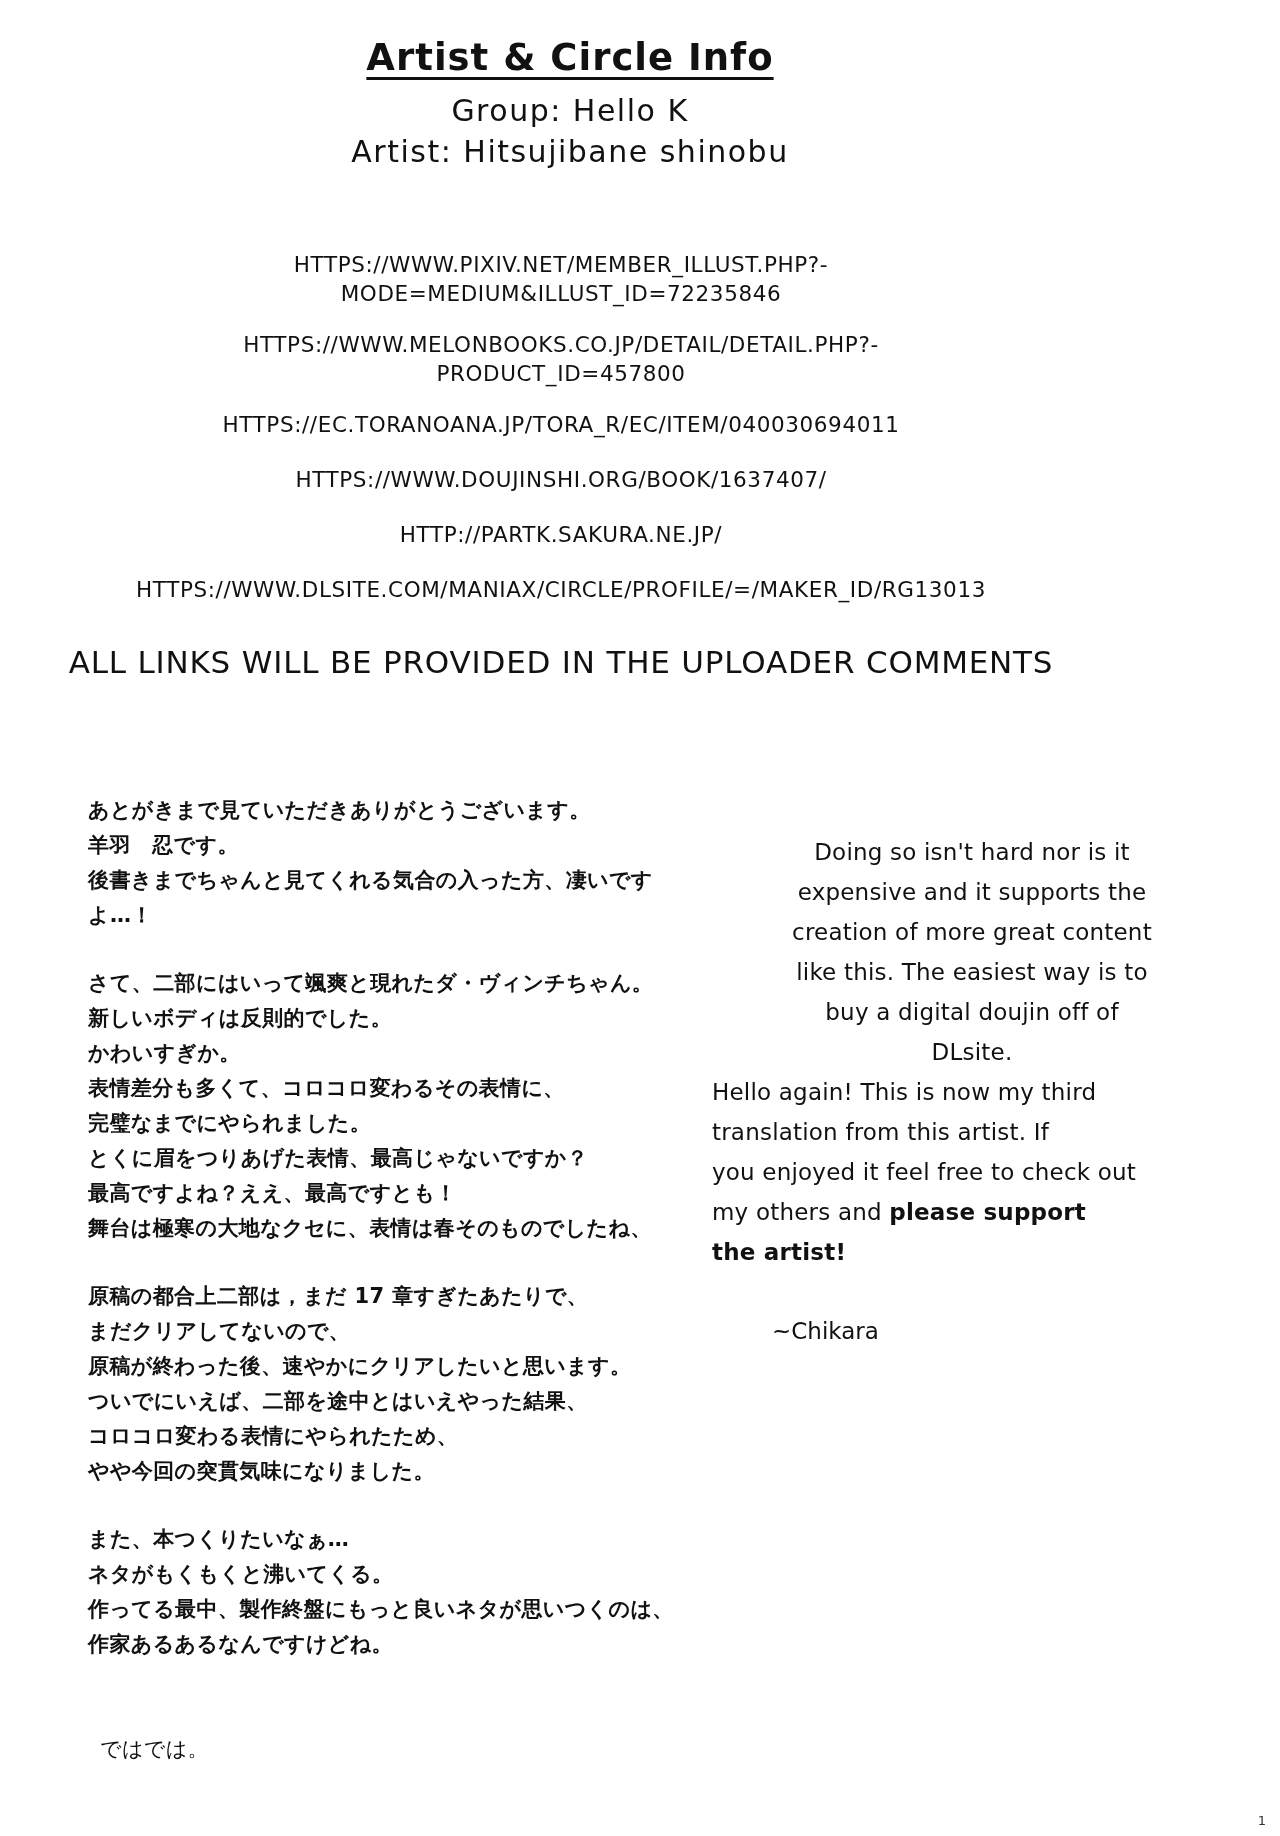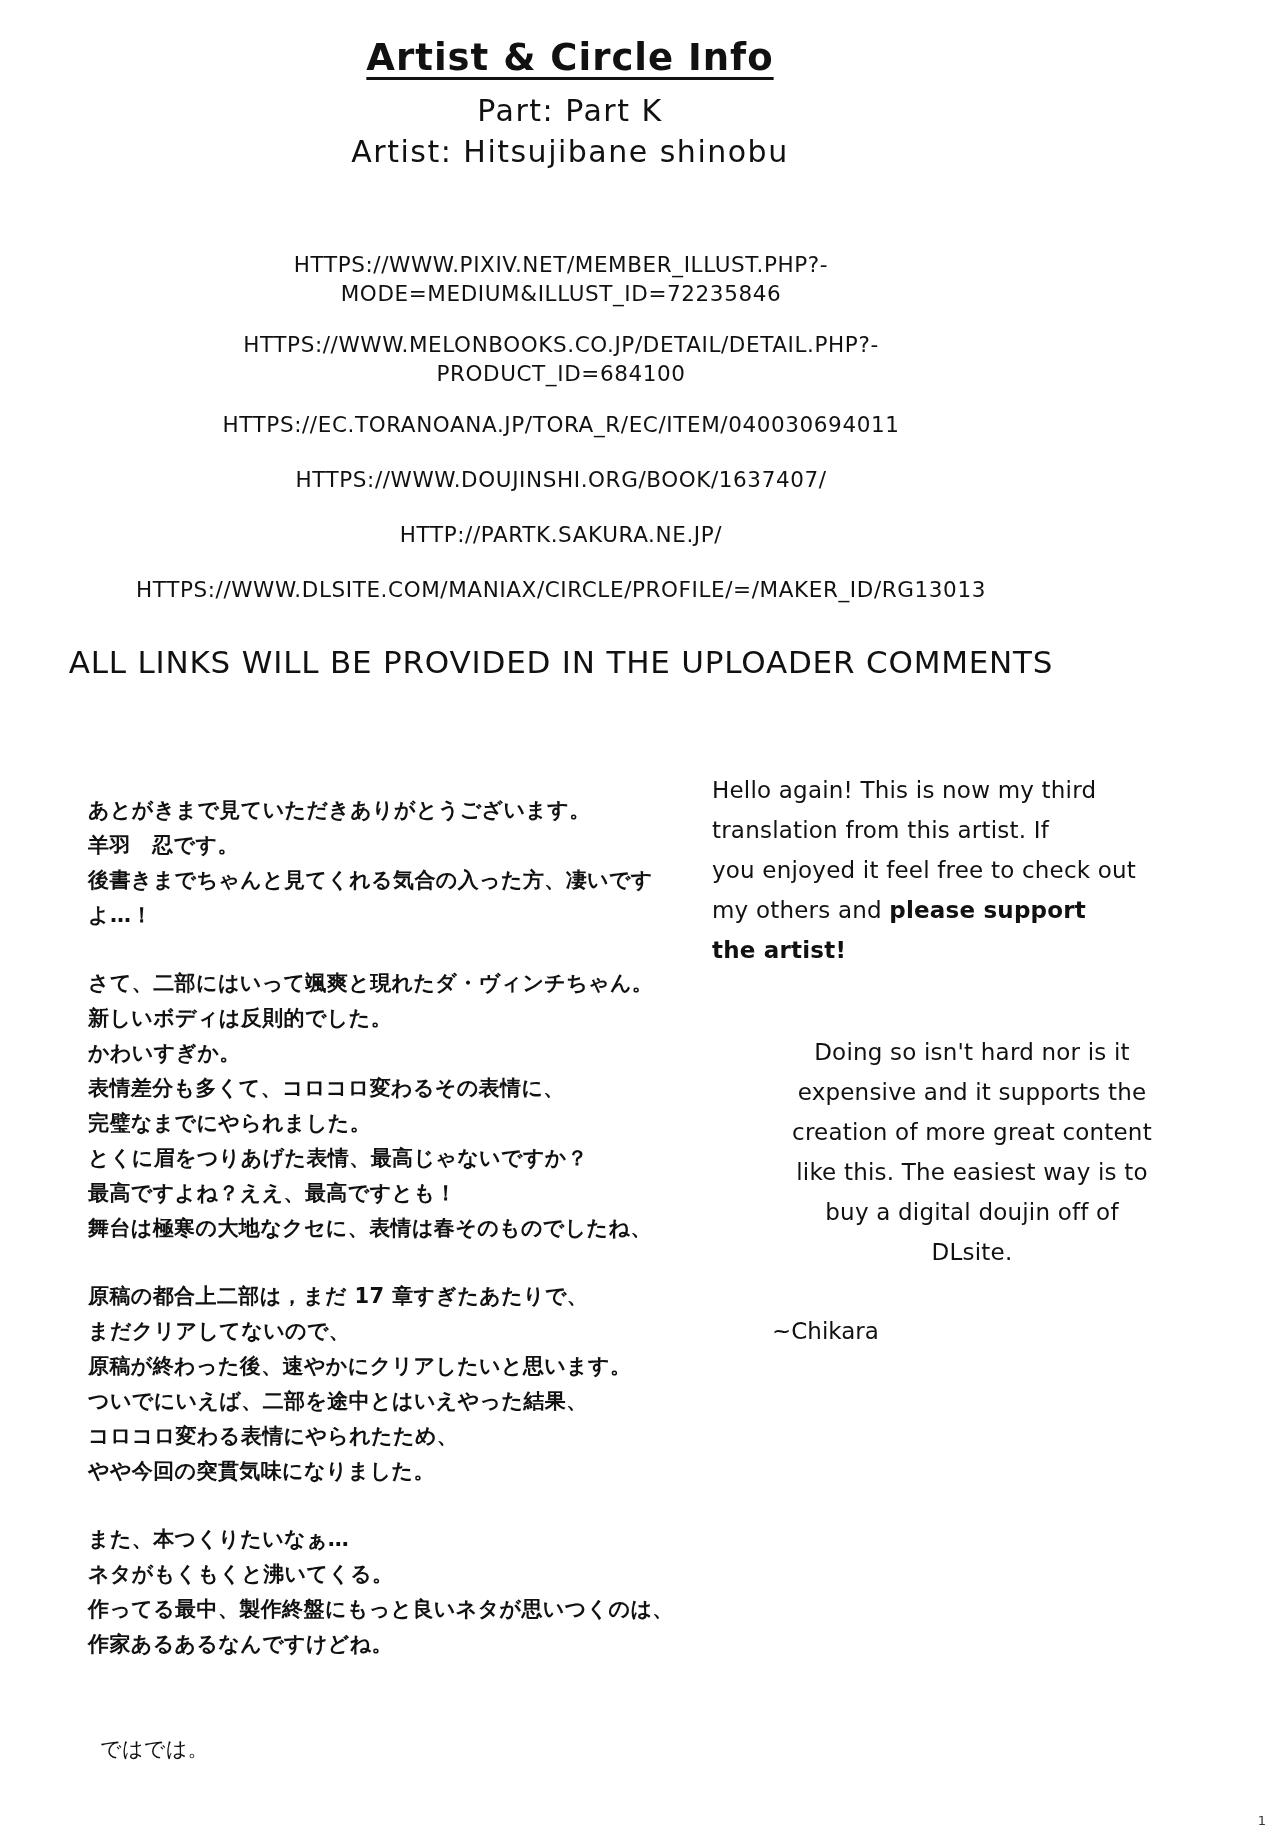--- a/index.html
+++ b/index.html
@@ -144,29 +144,29 @@
     color: #333;
   }
 </style>
 </head>
 <body>
 
 <div class="page">
 
   <div class="header">
     <div class="title">Artist &amp; Circle Info</div>
-    <div class="group-line">Part: Part K</div>
+    <div class="group-line">Group: Hello K</div>
     <div class="artist-line">Artist: Hitsujibane shinobu</div>
   </div>
 
   <div class="links">
     <div class="link wrapped">HTTPS://WWW.PIXIV.NET/MEMBER_ILLUST.PHP?-
 MODE=MEDIUM&amp;ILLUST_ID=72235846</div>
     <div class="link wrapped">HTTPS://WWW.MELONBOOKS.CO.JP/DETAIL/DETAIL.PHP?-
-PRODUCT_ID=684100</div>
+PRODUCT_ID=457800</div>
     <div class="link">HTTPS://EC.TORANOANA.JP/TORA_R/EC/ITEM/040030694011</div>
     <div class="link">HTTPS://WWW.DOUJINSHI.ORG/BOOK/1637407/</div>
     <div class="link">HTTP://PARTK.SAKURA.NE.JP/</div>
     <div class="link">HTTPS://WWW.DLSITE.COM/MANIAX/CIRCLE/PROFILE/=/MAKER_ID/RG13013</div>
     <div class="note">ALL LINKS WILL BE PROVIDED IN THE UPLOADER COMMENTS</div>
   </div>
 
   <div class="body-cols">
 
     <div class="col-jp">
@@ -189,31 +189,31 @@
 やや今回の突貫気味になりました。</div>
       <div class="jp-para last">また、本つくりたいなぁ…
 ネタがもくもくと沸いてくる。
 作ってる最中、製作終盤にもっと良いネタが思いつくのは、
 作家あるあるなんですけどね。</div>
     </div>
 
     <div class="jp-closing">ではでは。</div>
 
     <div class="col-en">
-      <div class="en-para first"><span>Hello again! This is now my third
-translation from this artist. If
-you enjoyed it feel free to check out
-my others and </span><span class="en-bold">please support
-the artist!</span></div>
       <div class="en-para second">Doing so isn't hard nor is it
 expensive and it supports the
 creation of more great content
 like this. The easiest way is to
 buy a digital doujin off of
 DLsite.</div>
+      <div class="en-para first"><span>Hello again! This is now my third
+translation from this artist. If
+you enjoyed it feel free to check out
+my others and </span><span class="en-bold">please support
+the artist!</span></div>
       <div class="en-sign">~Chikara</div>
     </div>
 
   </div>
 
   <div class="page-number">1</div>
 
 </div>
 
 </body></html>

